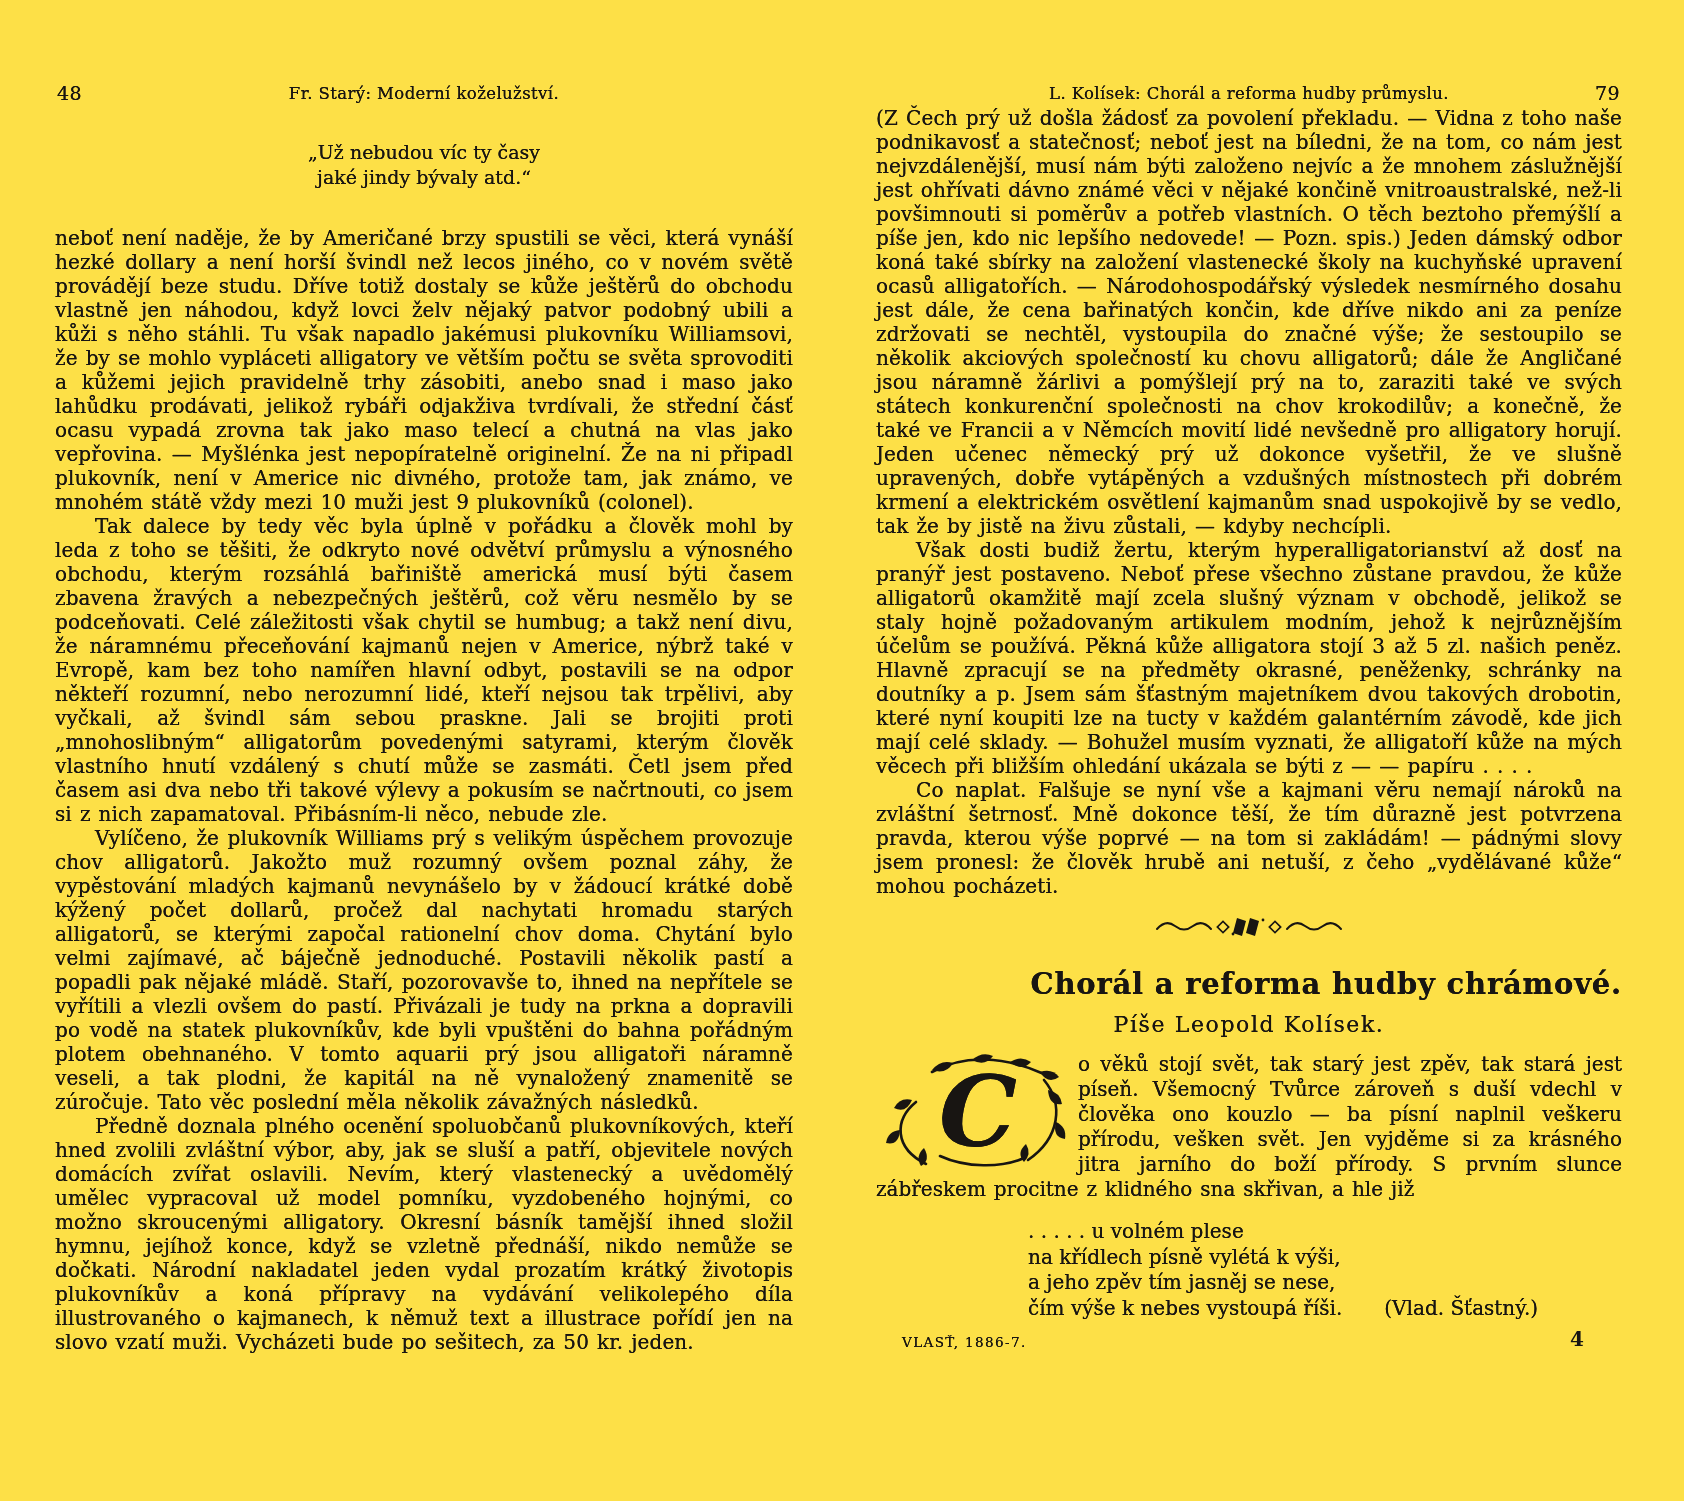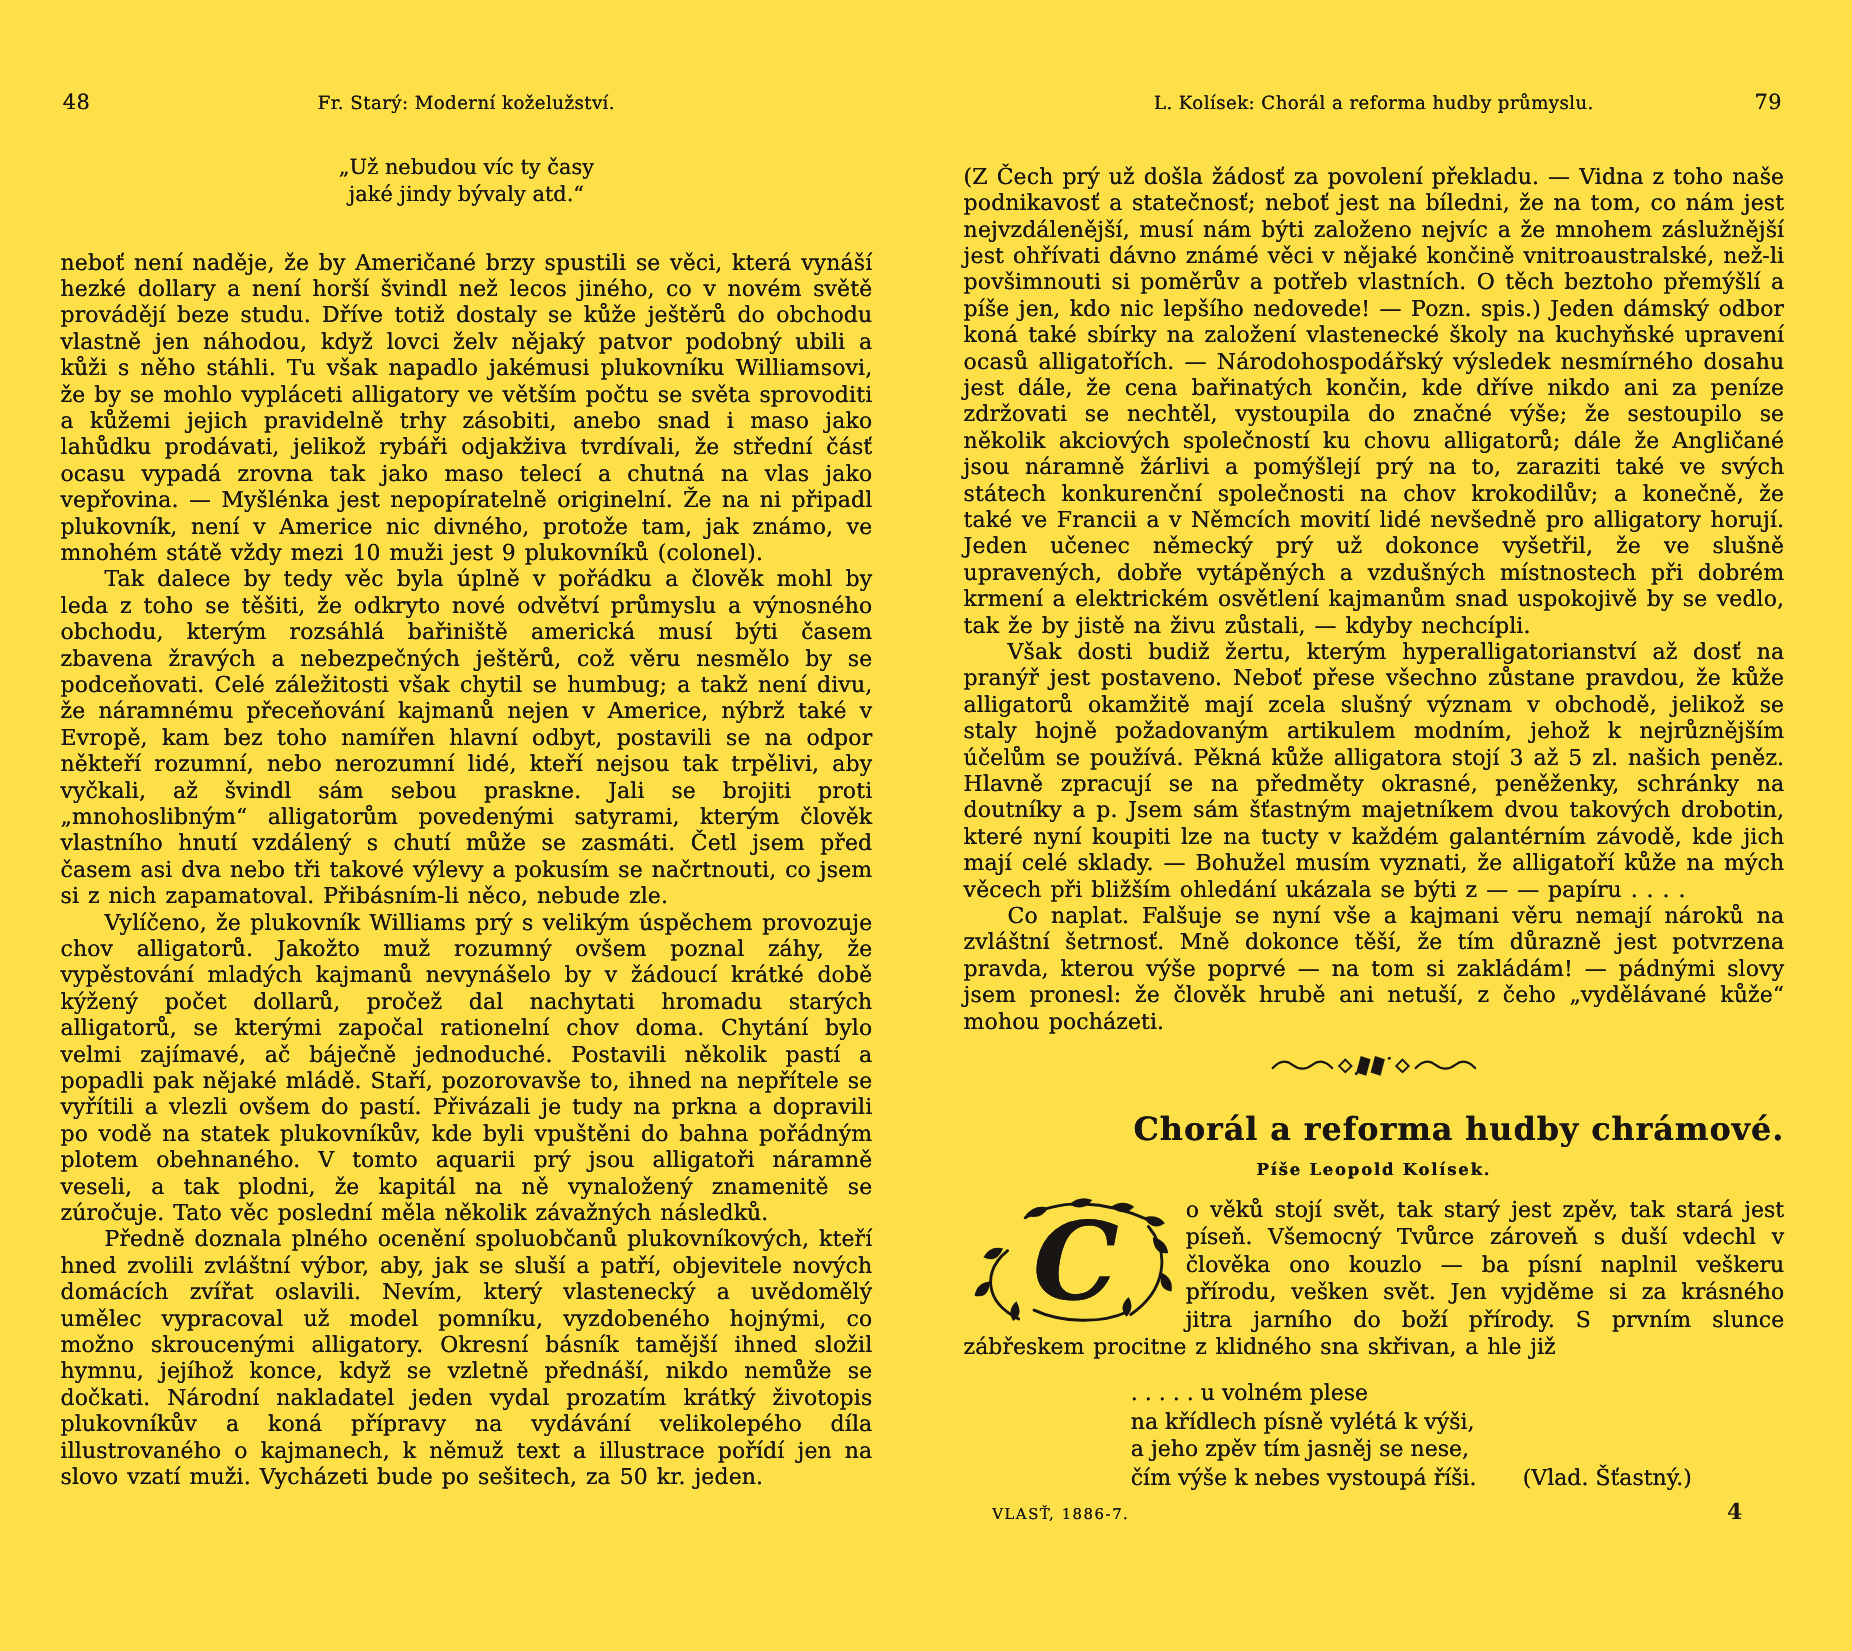--- a/index.html
+++ b/index.html
@@ -52,21 +52,21 @@
     font-size:20px;
     line-height:24px;
     text-align:justify;
     word-spacing:1.6px;
     letter-spacing:0.1px;
     text-indent:40px;
     text-shadow:0 0 0.45px currentColor;
   }
   .para.noindent { text-indent:0; }
   .page.left  .para.first { margin-top:36px; }
-  .page.right .para.first { margin-top:42px; }
+  .page.right .para.first { }
 
   
   .divider {
     margin-top:17px;
     text-align:center;
     height:24px;
   }
   .divider svg { vertical-align:middle; }
 
   
@@ -75,22 +75,22 @@
     font-size:29px;
     font-weight:bold;
     letter-spacing:0.8px;
     text-align:right;
     line-height:38px;
     text-shadow:0 0 0.5px currentColor;
   }
   .byline {
     margin-top:9px;
     text-align:center;
-    font-size:15px;
-    font-weight:bold;
+    font-size:22px;
+    font-weight:normal;
     letter-spacing:1.6px;
     text-shadow:0 0 0.3px currentColor;
   }
   .opening {
     margin-top:15px;
     font-size:20px;
     line-height:25px;
     text-align:justify;
     word-spacing:1.6px;
     text-shadow:0 0 0.45px currentColor;

